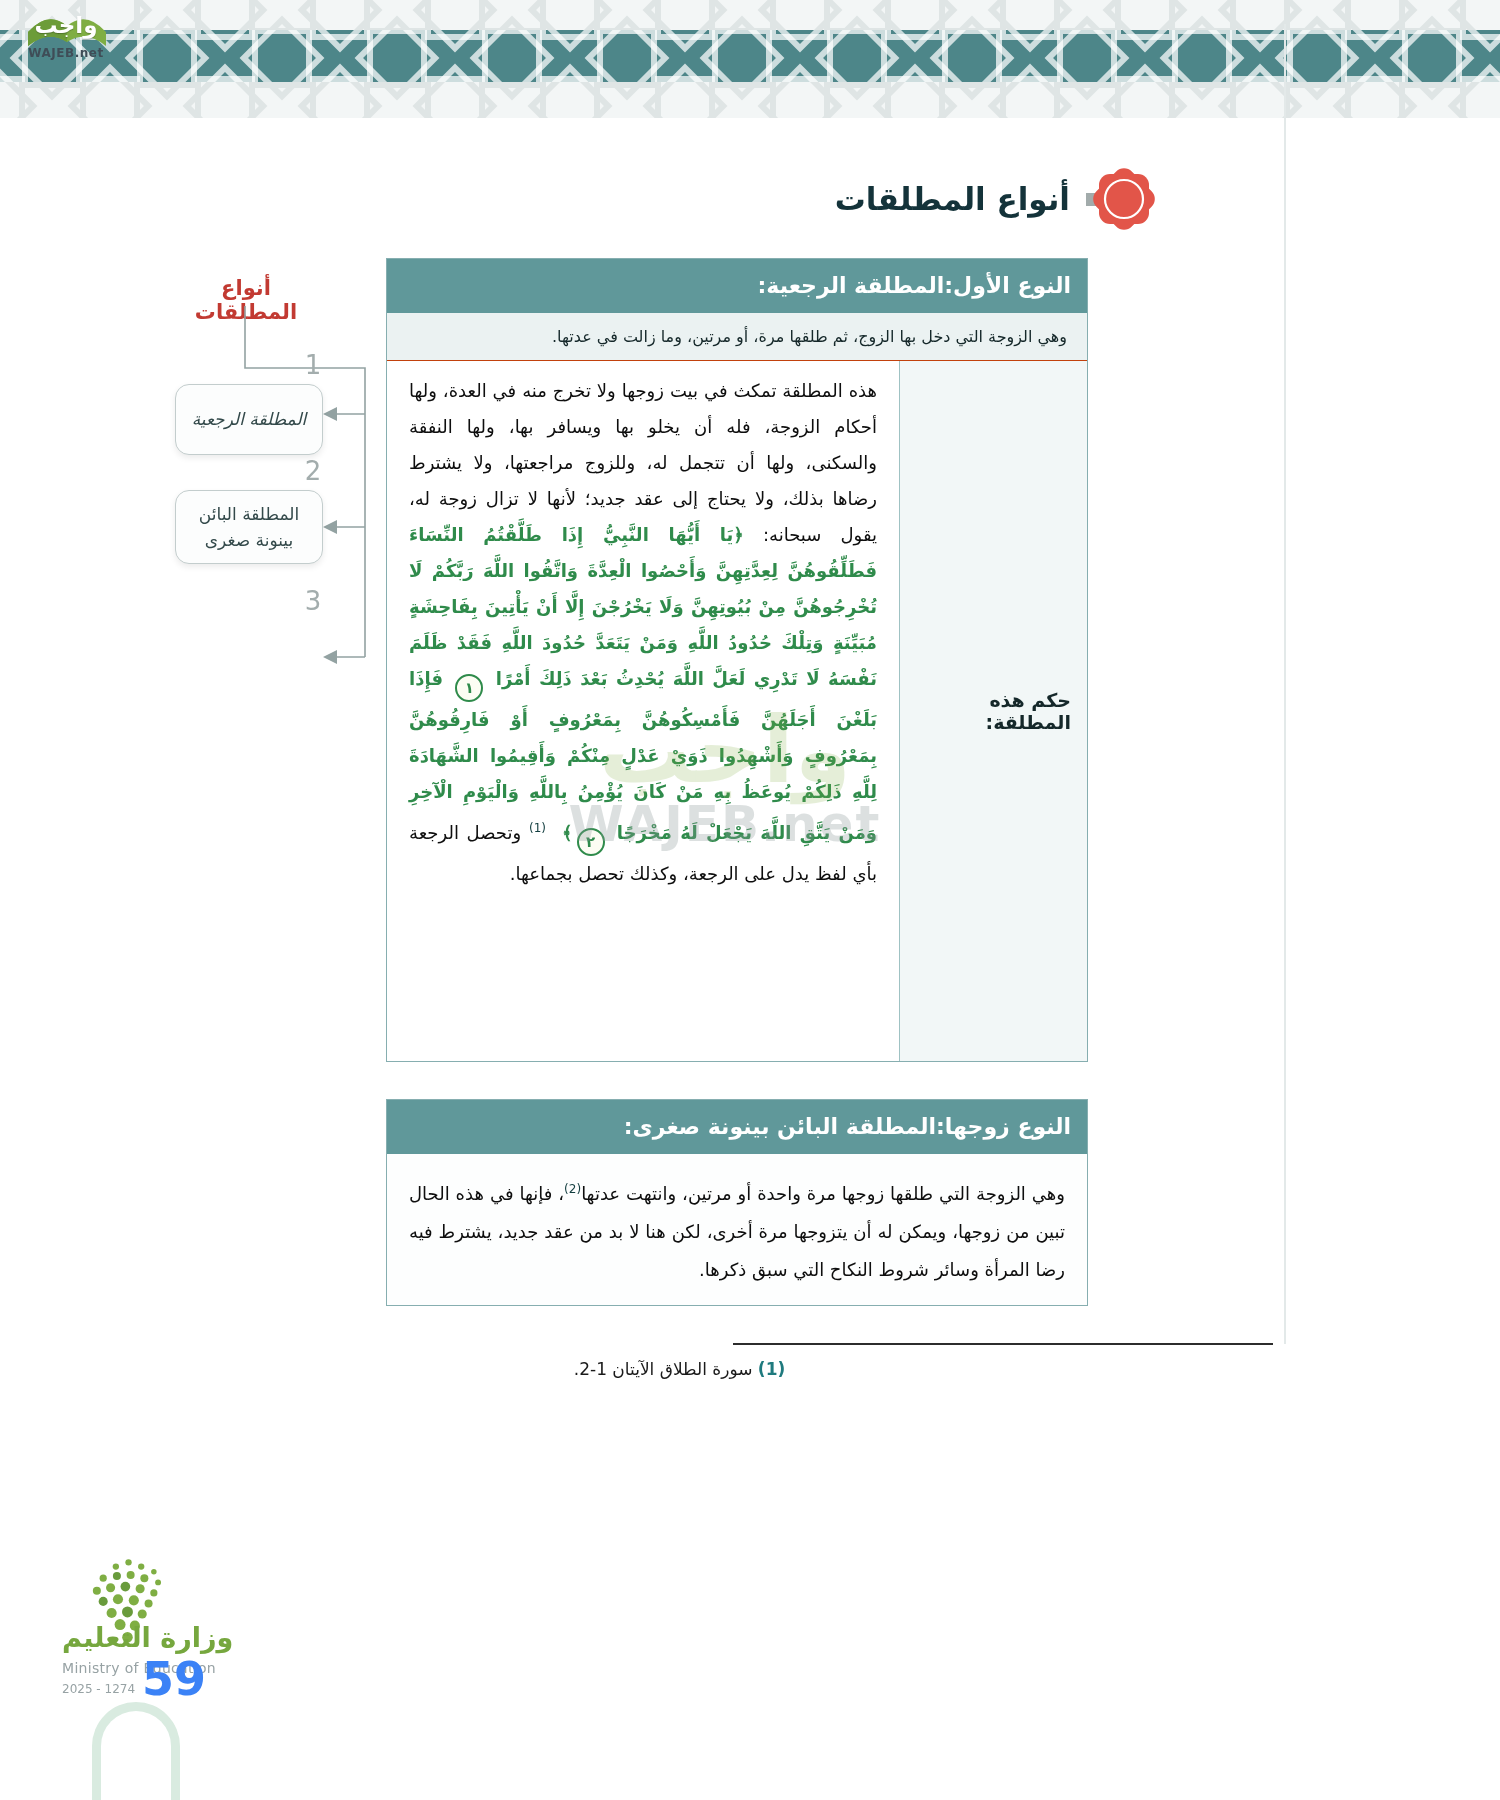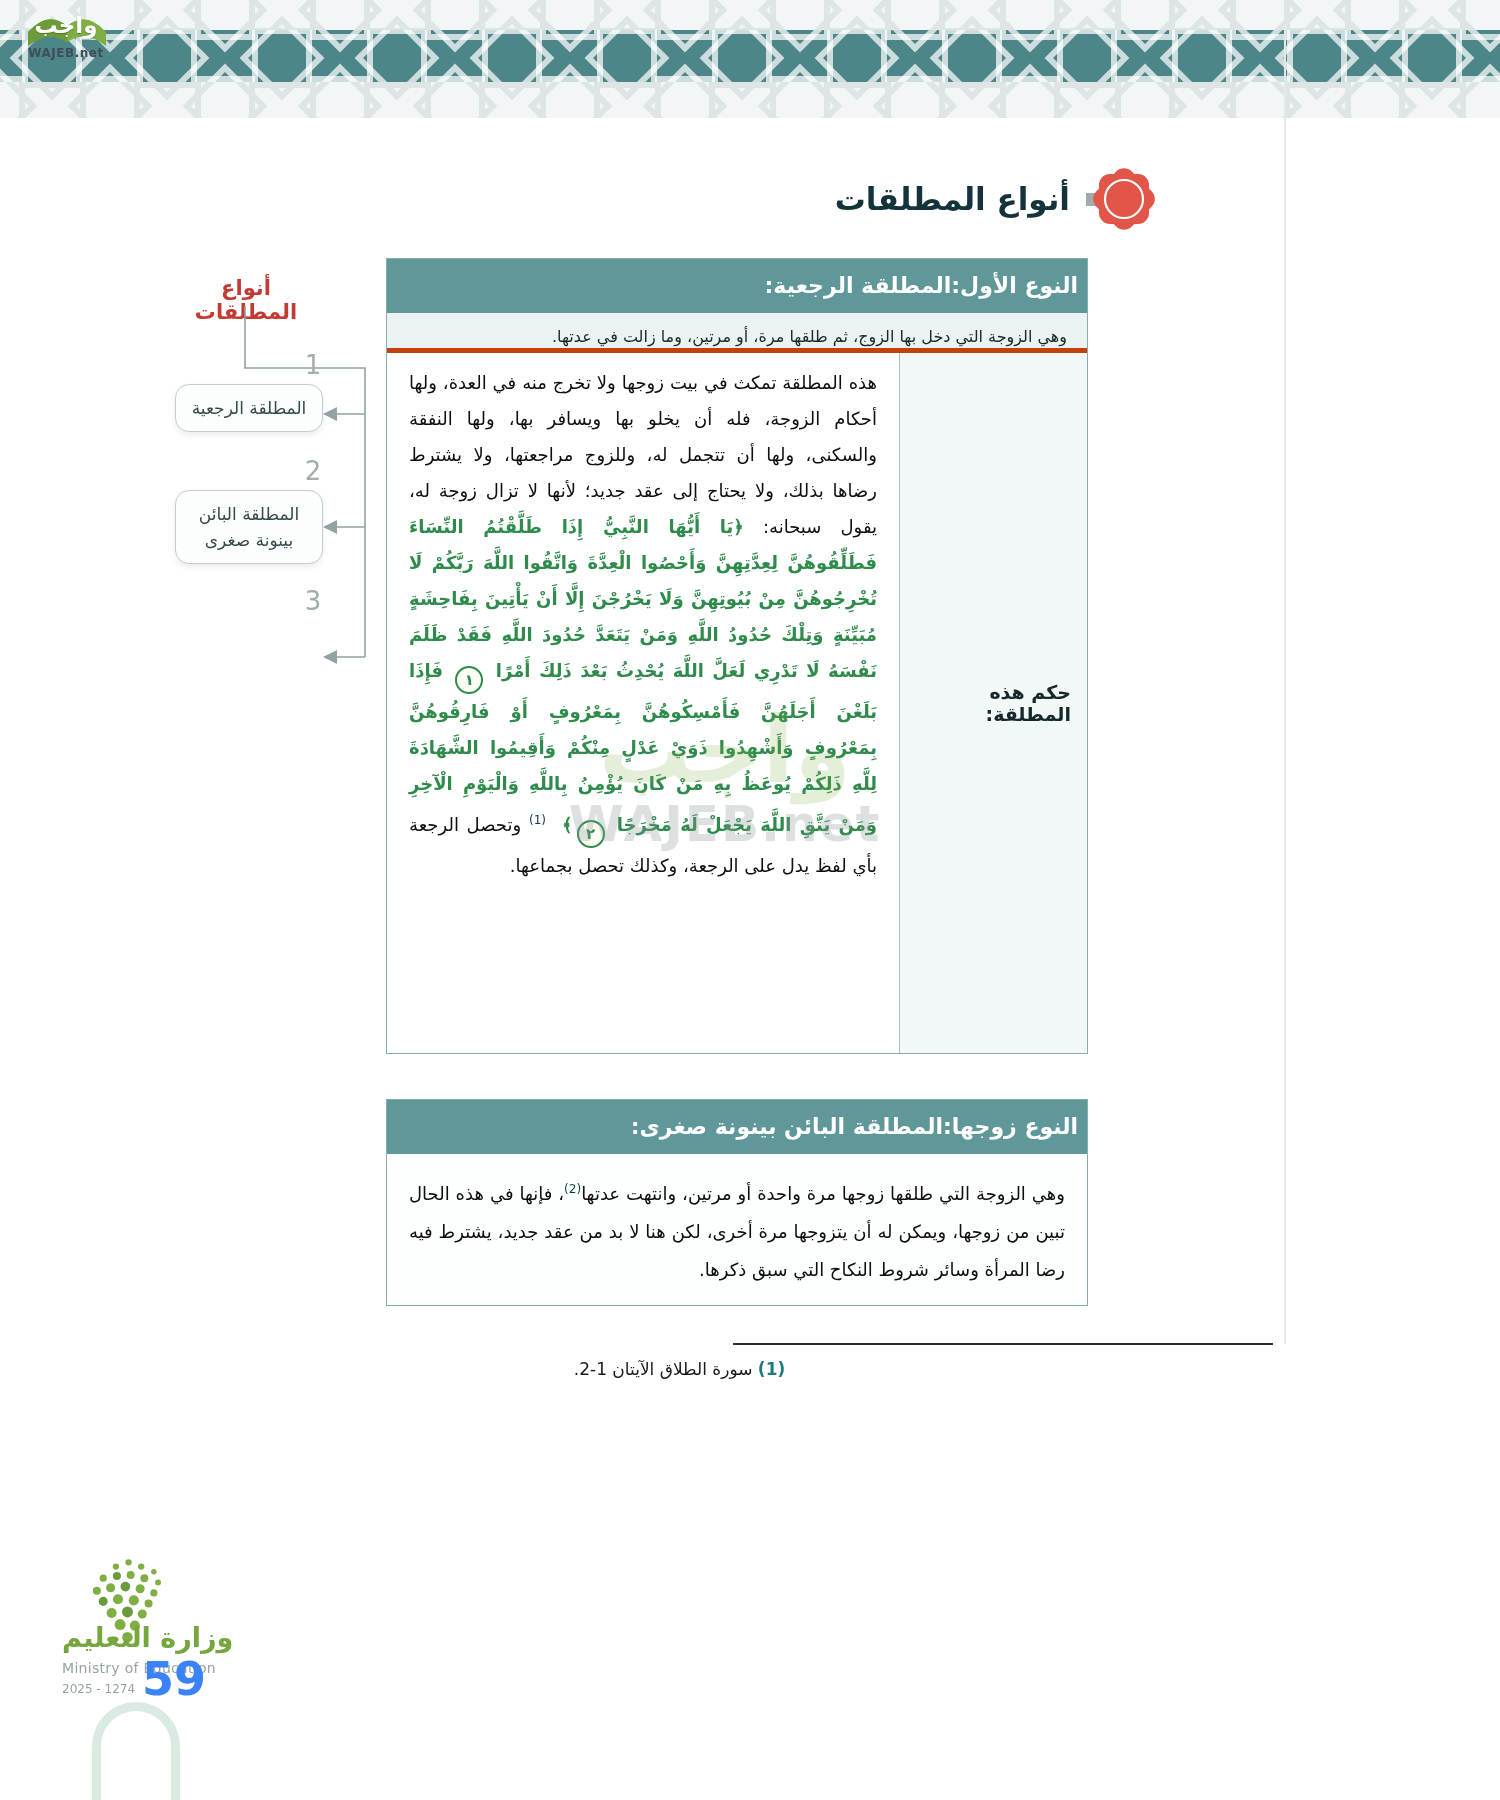--- a/index.html
+++ b/index.html
@@ -19,32 +19,32 @@
 
   
   .title-row { position:absolute; top:162px; right:340px; display:flex; align-items:center; gap:16px; direction:rtl; }
   .page-title { font-size:31px; font-weight:bold; color:#14333a; }
 
   
   .diagram { position:absolute; left:170px; top:276px; width:215px; height:430px; }
   .diagram-title { position:absolute; left:0; top:0; width:152px; text-align:center; color:#c23a32; font-weight:bold; font-size:21px; direction:rtl; }
   .connectors { position:absolute; left:0; top:0; }
   .dbox { position:absolute; left:5px; width:148px; background:#fcfdfd; border:1px solid #c3cdcd; border-radius:14px; box-shadow:0 3px 6px rgba(0,0,0,.08); display:flex; align-items:center; justify-content:center; text-align:center; font-size:17px; color:#33494a; padding:6px 10px; line-height:1.55; direction:rtl; }
-  .dbox1 { top:108px; height:48px; }
+  .dbox1 { top:108px; height:71px;font-style:italic; }
   .dbox2 { top:214px; height:74px; }
   .dbox3 { top:344px; height:74px; }
   .dnum { position:absolute; left:128px; width:30px; text-align:center; font-size:26px; color:#a3adad; }
   .dnum1 { top:74px; } .dnum2 { top:180px; } .dnum3 { top:310px; }
 
   
   .typebox { position:absolute; left:386px; width:702px; border:1px solid #86aeb0; background:#fff; }
   .box1 { top:258px; }
   .box2 { top:1099px; }
-  .tb-header { background:#60989a; color:#fff; font-weight:bold; font-size:22px; height:54px; line-height:54px; padding:0 9px; text-align:right; direction:rtl; }
-  .tb-def { background:#ebf2f2; border-bottom:5px solid #c2410c; font-size:16px; color:#15282a; padding:0 20px; height:40px; line-height:48px; text-align:right; direction:rtl; white-space:nowrap; overflow:hidden; }
+  .tb-header { background:#60989a; color:#fff; font-weight:bold; font-size:22px; height:54px; line-height:54px; padding:0 16px; text-align:right; direction:rtl; }
+  .tb-def { background:#ebf2f2; border-bottom:1px solid #c2410c; font-size:16px; color:#15282a; padding:0 20px; height:48px; line-height:48px; text-align:right; direction:rtl; white-space:nowrap; overflow:hidden; }
   .tb-body { display:flex; direction:rtl; }
   .tb-ruling { flex:0 0 188px; width:188px; background:#f2f7f7; border-left:1px solid #9fc2c3; display:flex; align-items:center; padding:0 16px; font-size:19px; font-weight:600; color:#15282a; height:700px; }
   .tb-text { flex:1; padding:12px 22px; font-size:18px; line-height:36px; text-align:justify; color:#0e0e0e; height:700px; overflow:hidden; direction:rtl; }
   .quran { color:#2f8b4b; font-weight:600;margin-left:16px; }
   .vnum { display:inline-flex; align-items:center; justify-content:center; width:28px; height:28px; border:2px solid #2f8b4b; border-radius:50%; font-size:15px; margin:0 4px; vertical-align:-8px; color:#2f8b4b; background:#fcfdf3; font-weight:bold; }
   .fnref { color:#123d3f; font-size:12px; vertical-align:super; }
   .tb-par { padding:16px 22px; font-size:18px; line-height:38px; text-align:justify; color:#0e0e0e; background:#fdfefe; direction:rtl; }
 
   
   .watermark { position:absolute; left:515px; top:700px; width:420px; text-align:center; pointer-events:none; z-index:6; }

